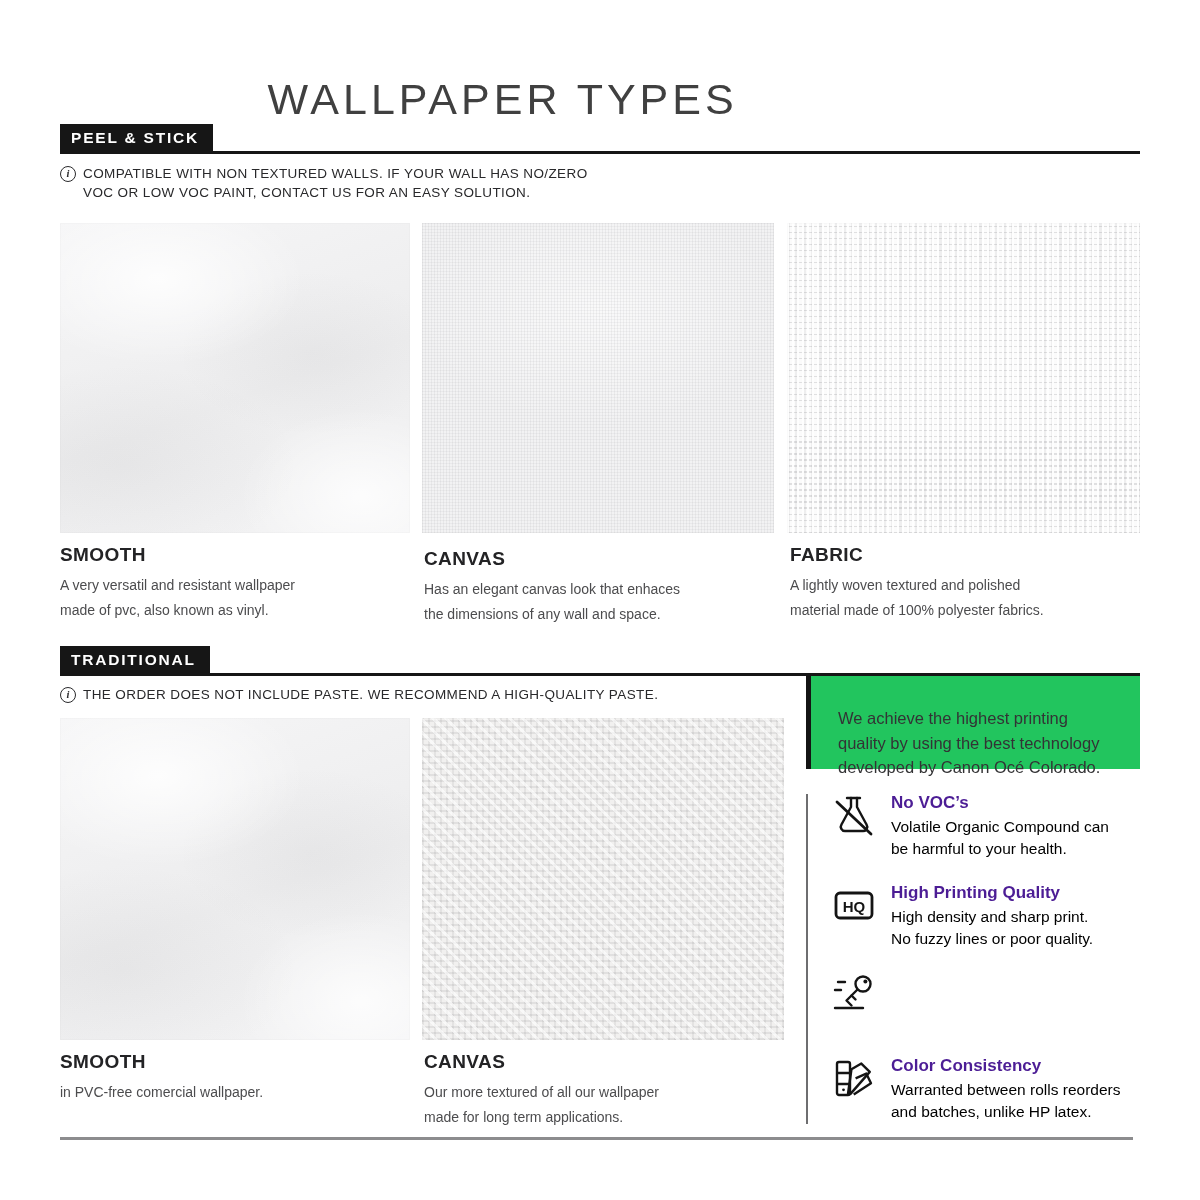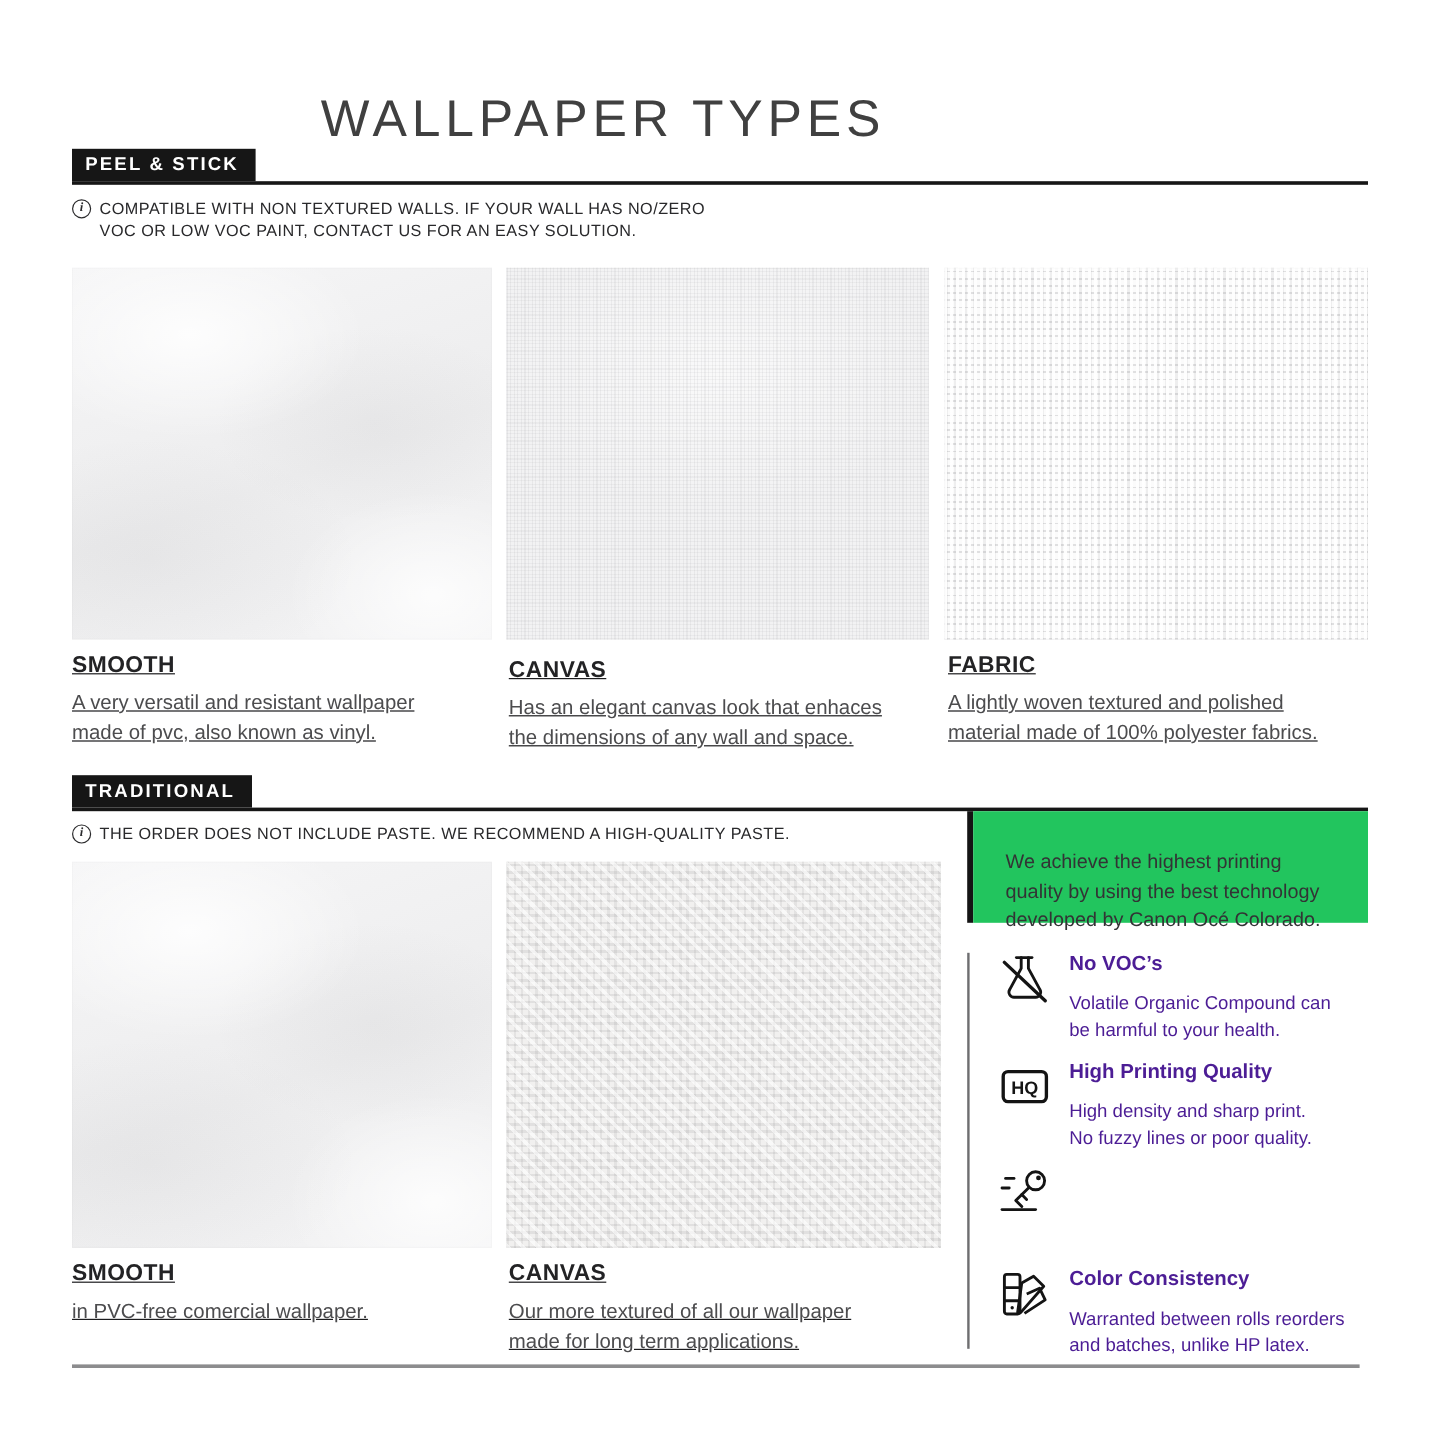--- a/index.html
+++ b/index.html
@@ -73,46 +73,46 @@
   
   .r1{top:223px;height:310px;}
   .r1c1{left:60px;width:350px;}
   .r1c2{left:422px;width:352px;}
   .r1c3{left:787px;width:353px;}
   .r2{top:718px;height:322px;}
   .r2c1{left:60px;width:350px;}
   .r2c2{left:422px;width:362px;}
 
   
-  .caption{width:360px;text-decoration:underline;}
+  .caption{width:360px;}
   .cap-r1{top:544px;}
   .cap-r1-mid{top:548px;}
   .cap-r2{top:1051px;}
   .cap-c1{left:60px;}
   .cap-c2{left:424px;}
   .cap-c3{left:790px;}
   .swatch-title{font-size:19px;font-weight:600;letter-spacing:0.4px;color:#232325;}
-  .swatch-desc{margin-top:7px;font-size:17px;line-height:25px;color:#4c4c4e;}
+  .swatch-desc{margin-top:7px;font-size:14px;line-height:25px;color:#4c4c4e;}
   .swatch-desc span{display:block;}
 
   
   .quote-bar{left:806px;top:676px;width:5px;height:93px;background:#141414;}
   .quote-box{
     left:811px;top:676px;width:329px;height:93px;background:#22c55e;
     padding:30px 0 0 27px;box-sizing:border-box;
   }
   .quote-box span{display:block;font-size:16.5px;line-height:24.5px;color:#333335;font-weight:500;}
 
   
   .features-rule{left:806px;top:794px;width:2px;height:330px;background:#6e6e70;}
   .feature{left:832px;width:320px;display:flex;gap:15px;align-items:flex-start;}
   .f1{top:793px;} .f2{top:883px;} .f3{top:969px;} .f4{top:1056px;}
   .f-icon{flex:0 0 auto;width:44px;height:44px;}
   .f-title{font-size:17px;font-weight:700;color:#4c1d95;}
-  .f-desc{margin-top:13px;font-size:15.5px;line-height:21.5px;color:#4c1d95;}
+  .f-desc{margin-top:3px;font-size:15.5px;line-height:21.5px;color:#000000;}
   .f-desc span{display:block;}
 
   .bottom-divider{left:60px;top:1137px;width:1073px;height:3px;background:#8c8c8e;}
 </style>
 </head>
 <body>
 
 <div class="page">
 
   <h1 class="abs page-title">WALLPAPER TYPES</h1>

